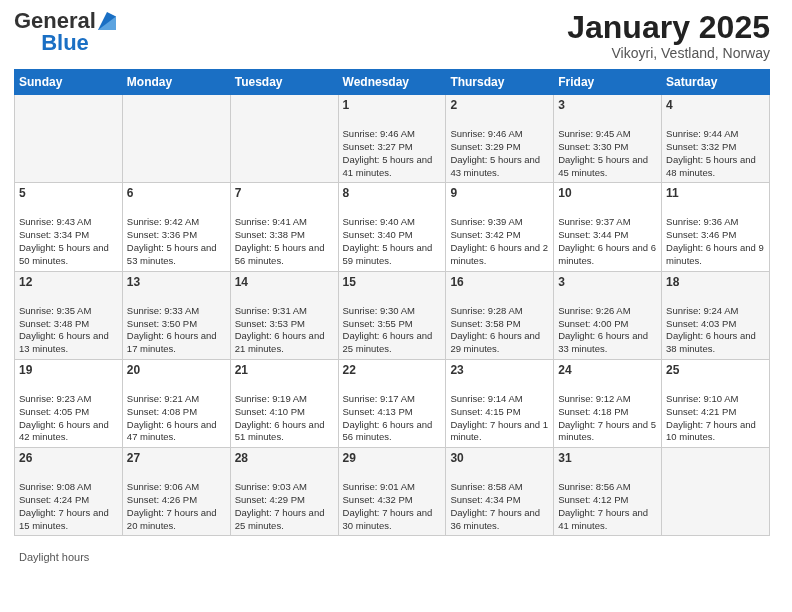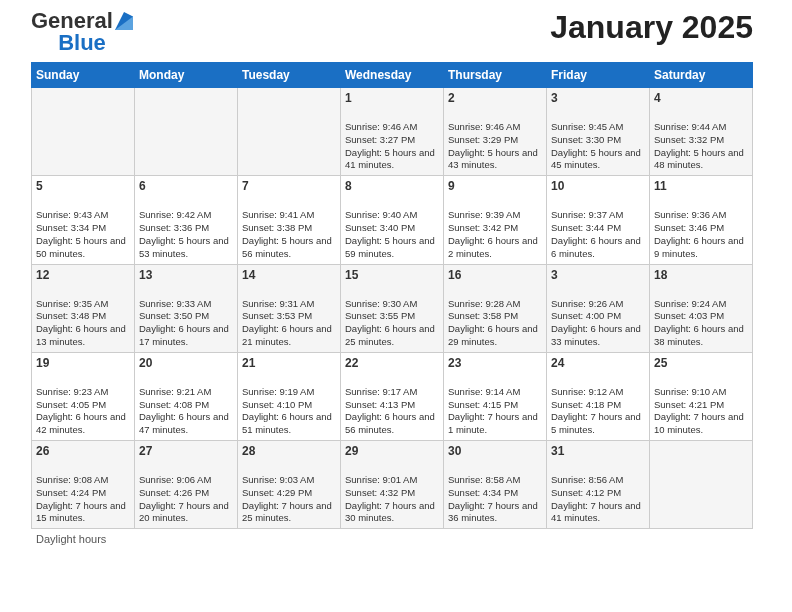--- a/index.html
+++ b/index.html
@@ -5,21 +5,21 @@
     * { box-sizing: border-box; margin: 0; padding: 0; }
     body {
       font-family: Arial, sans-serif;
       background: #fff;
       width: 792px;
       height: 612px;
       overflow: hidden;
     }
     .page {
       width: 784px;
-      padding: 10px 31px;
+      padding: 10px 14px;
     }
     .header {
       display: flex;
       justify-content: space-between;
       align-items: flex-start;
       margin-bottom: 8px;
     }
     .logo {
       display: flex;
       align-items: center;
@@ -90,21 +90,21 @@
       display: block;
       margin-bottom: 2px;
     }
     .day-info {
       font-size: 9.5px;
       line-height: 1.35;
       color: #333;
       margin-top: 16px;
     }
     .footer {
-      margin-top: 4px;
+      margin-top: 15px;
       font-size: 11px;
       color: #555;
       padding-left: 5px;
     }
   </style>
 </head>
 <body>
 
 <div class="page">
   <div class="header">
@@ -115,20 +115,21 @@
           <svg class="logo-icon" viewBox="0 0 20 20" xmlns="http://www.w3.org/2000/svg">
             <polygon points="0,20 20,20 20,5 10,0" fill="#1a6fc4"></polygon>
             <polygon points="0,20 20,20 20,5" fill="#5ba3e0"></polygon>
           </svg>
         </div>
         <span class="logo-text logo-blue" style="display:block; text-align:center;">Blue</span>
       </div>
     </div>
     <div class="title-block">
       <div class="main-title">January 2025</div>
+      <div class="subtitle">Vikoyri, Vestland, Norway</div>
     </div>
   </div>
 
   <table>
     <thead>
       <tr>
       <th>Sunday</th>
           <th>Monday</th>
           <th>Tuesday</th>
           <th>Wednesday</th>

